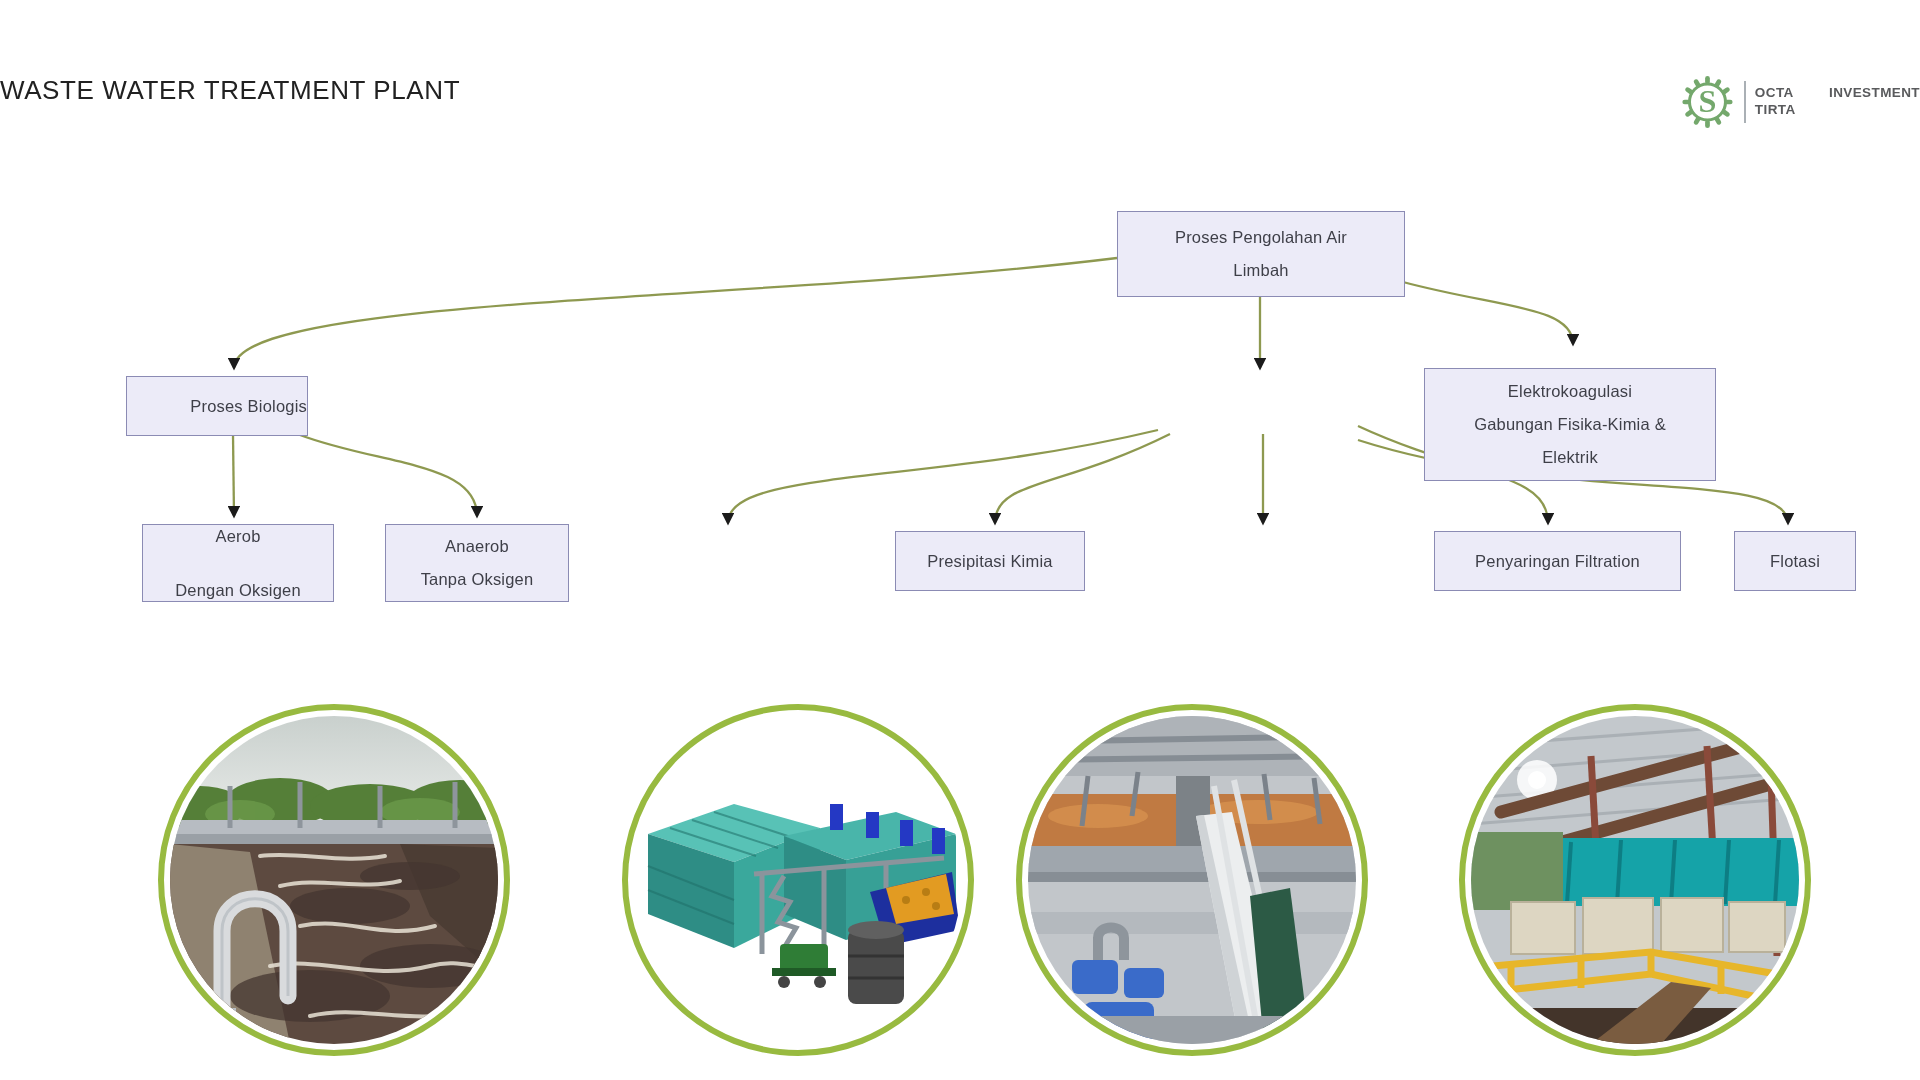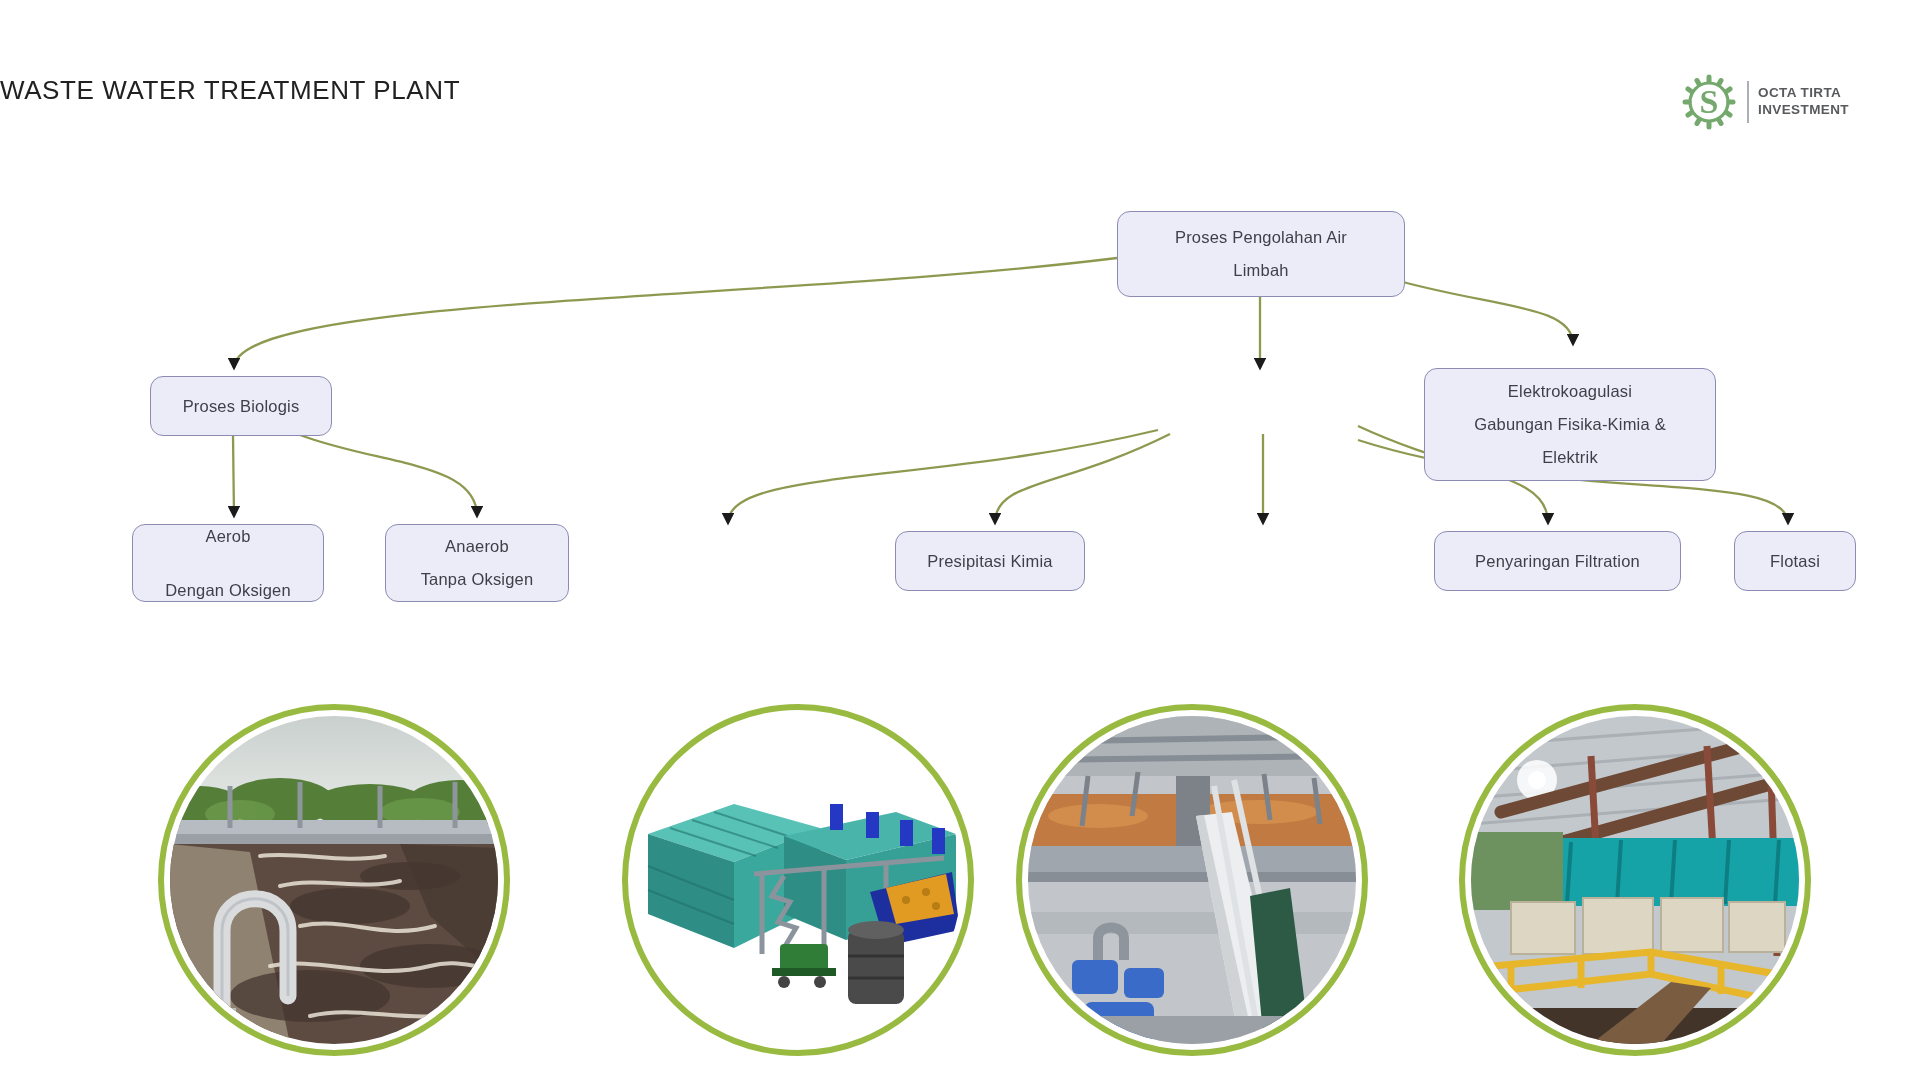--- a/index.html
+++ b/index.html
@@ -3,25 +3,25 @@
 <meta charset="utf-8">
 <style>
   html,body{margin:0;padding:0;background:#ffffff;}
   .canvas{position:relative;width:1920px;height:1080px;background:#ffffff;overflow:hidden;
           font-family:"Liberation Sans",sans-serif;}
   .title{position:absolute;left:0;right:0;top:75px;text-align:left;font-size:26px;
          letter-spacing:.6px;color:#212121;}
   
   .logo{position:absolute;left:1680px;top:72px;display:flex;align-items:center;gap:9px;}
   .logo .divider{width:2px;height:42px;background:#aab0b5;}
-  .logo .words{display:flex;flex-direction:column;justify-content:flex-end;}
+  .logo .words{display:flex;flex-direction:row;justify-content:flex-end;}
   .logo .words span{font-size:13.5px;font-weight:bold;color:#595a5c;letter-spacing:.4px;line-height:1.25;}
   
   .connectors{position:absolute;left:0;top:0;width:1920px;height:1080px;}
-  .node{position:absolute;background:#ECEBF8;border:1.5px solid #8B8BB4;border-radius:13px;
+  .node{position:absolute;background:#ECEBF8;border:1.5px solid #8B8BB4;border-radius:0;
         display:flex;flex-direction:column;align-items:center;justify-content:center;
         color:#3E3F48;font-size:16.5px;letter-spacing:.2px;text-align:center;line-height:2;}
   .node span{display:block;white-space:nowrap;}
   
   .circle{position:absolute;width:328px;height:328px;padding:6px;border:6px solid #98BA40;
           border-radius:50%;background:#ffffff;box-sizing:content-box;}
   .photo{width:328px;height:328px;border-radius:50%;overflow:hidden;}
   .photo svg{display:block;}
 </style>
 </head>
@@ -77,32 +77,32 @@
       <path d="M1358,426 C1470,478 1548,472 1548,523"></path>
       <path d="M1358,440 C1560,505 1788,468 1788,523"></path>
     </g>
   </svg>
 
   <div class="node" style="left:1117px;top:211px;width:286px;height:84px;">
     <span>Proses Pengolahan Air</span>
     <span>Limbah</span>
   </div>
 
-  <div class="node" style="left:150px;top:376px;width:180px;height:58px;">
+  <div class="node" style="left:126px;top:376px;width:180px;height:58px;align-items:flex-end;">
     <span>Proses Biologis</span>
   </div>
 
 
   <div class="node" style="left:1424px;top:368px;width:290px;height:111px;">
     <span>Elektrokoagulasi</span>
     <span>Gabungan Fisika-Kimia &amp;</span>
     <span>Elektrik</span>
   </div>
 
-  <div class="node" style="left:132px;top:524px;width:190px;height:76px;gap:21px;">
+  <div class="node" style="left:142px;top:524px;width:190px;height:76px;gap:21px;">
     <span>Aerob</span>
     <span>Dengan Oksigen</span>
   </div>
 
   <div class="node" style="left:385px;top:524px;width:182px;height:76px;">
     <span>Anaerob</span>
     <span>Tanpa Oksigen</span>
   </div>
 
 

